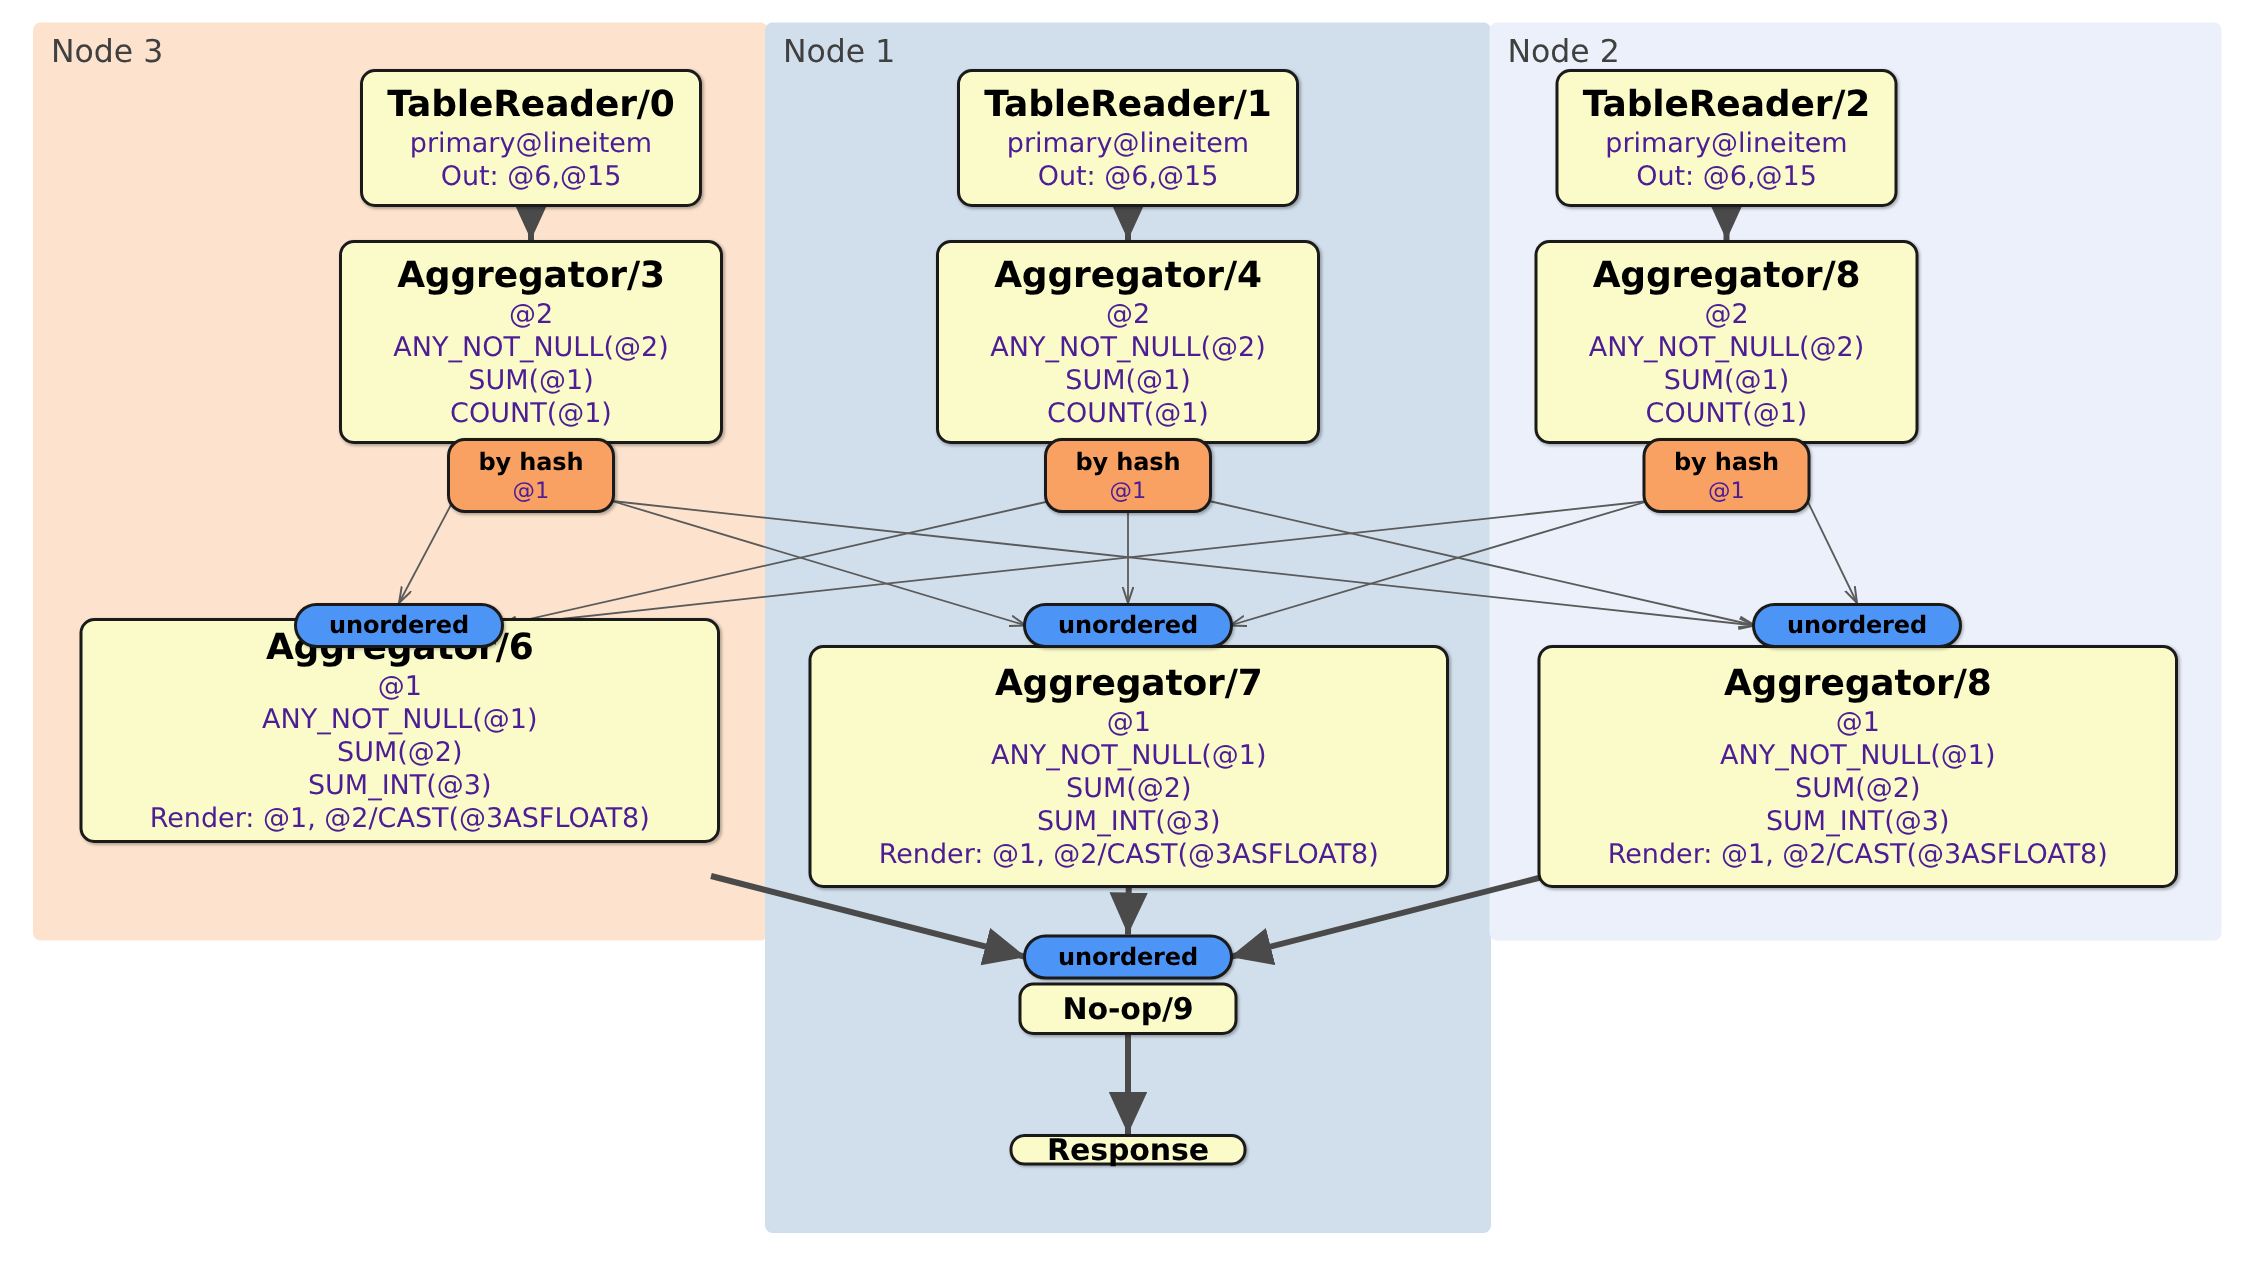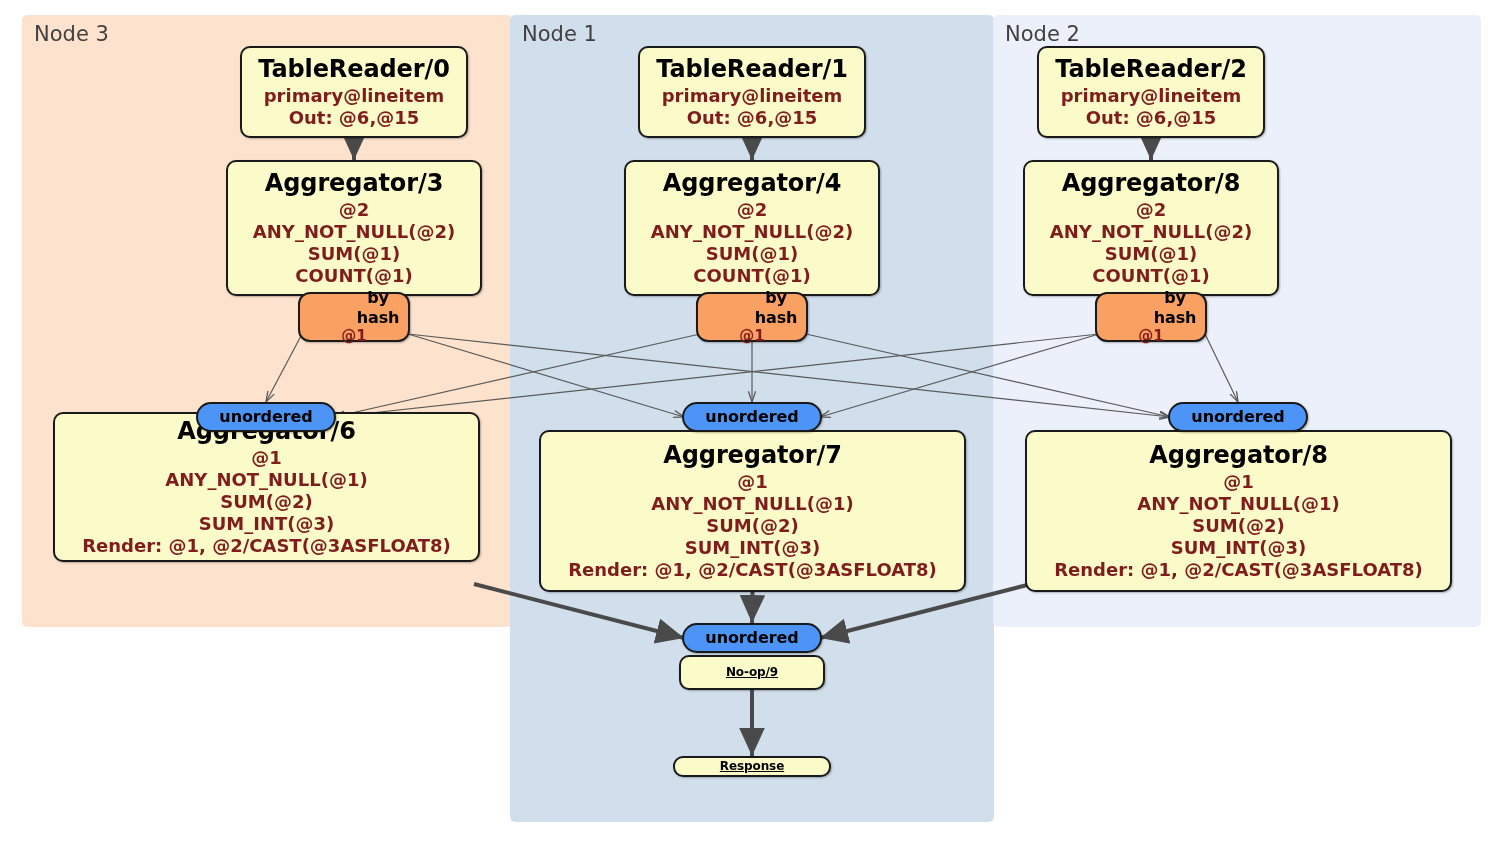--- a/index.html
+++ b/index.html
@@ -55,40 +55,39 @@
     box-shadow: 1px 1px 2px rgba(0,0,0,0.28);
   }
   .node-title {
     font-weight: bold;
     font-size: 24px;
     color: #000;
     letter-spacing: -0.1px;
   }
   .node-line {
     font-size: 18px;
-    color: #7f1d1d;
+    color: #4c1d95;
     white-space: nowrap;
-    font-weight: bold;
   }
   .node-hash {
     background: #f9a163;
     border: 2px solid #1a1a1a;
     border-radius: 12px;
     box-shadow: 1px 1px 2px rgba(0,0,0,0.28);
   }
-  .node-hash .node-title { font-size: 16px; margin-left: 48px; }
+  .node-hash .node-title { font-size: 16px; }
   .node-hash .node-line { font-size: 15px; }
   .node-unordered {
     background: #4d94f7;
     border: 2px solid #1a1a1a;
     border-radius: 16px;
     box-shadow: 1px 1px 2px rgba(0,0,0,0.28);
   }
   .node-unordered .node-title { font-size: 16px; }
-  .node-small .node-title { font-size: 12px; text-decoration: underline; }
+  .node-small .node-title { font-size: 20px; }
 </style>
 </head>
 <body>
 
 <div id="canvas">
   <div id="panels-layer">
       <div class="panel" style="left: 22px; top: 15px; width: 490px; height: 612px; background: rgb(253, 227, 206);">
         <div class="panel-label">Node 3</div>
       </div>
       <div class="panel" style="left: 510px; top: 15px; width: 484px; height: 807px; background: rgb(209, 223, 236);">

